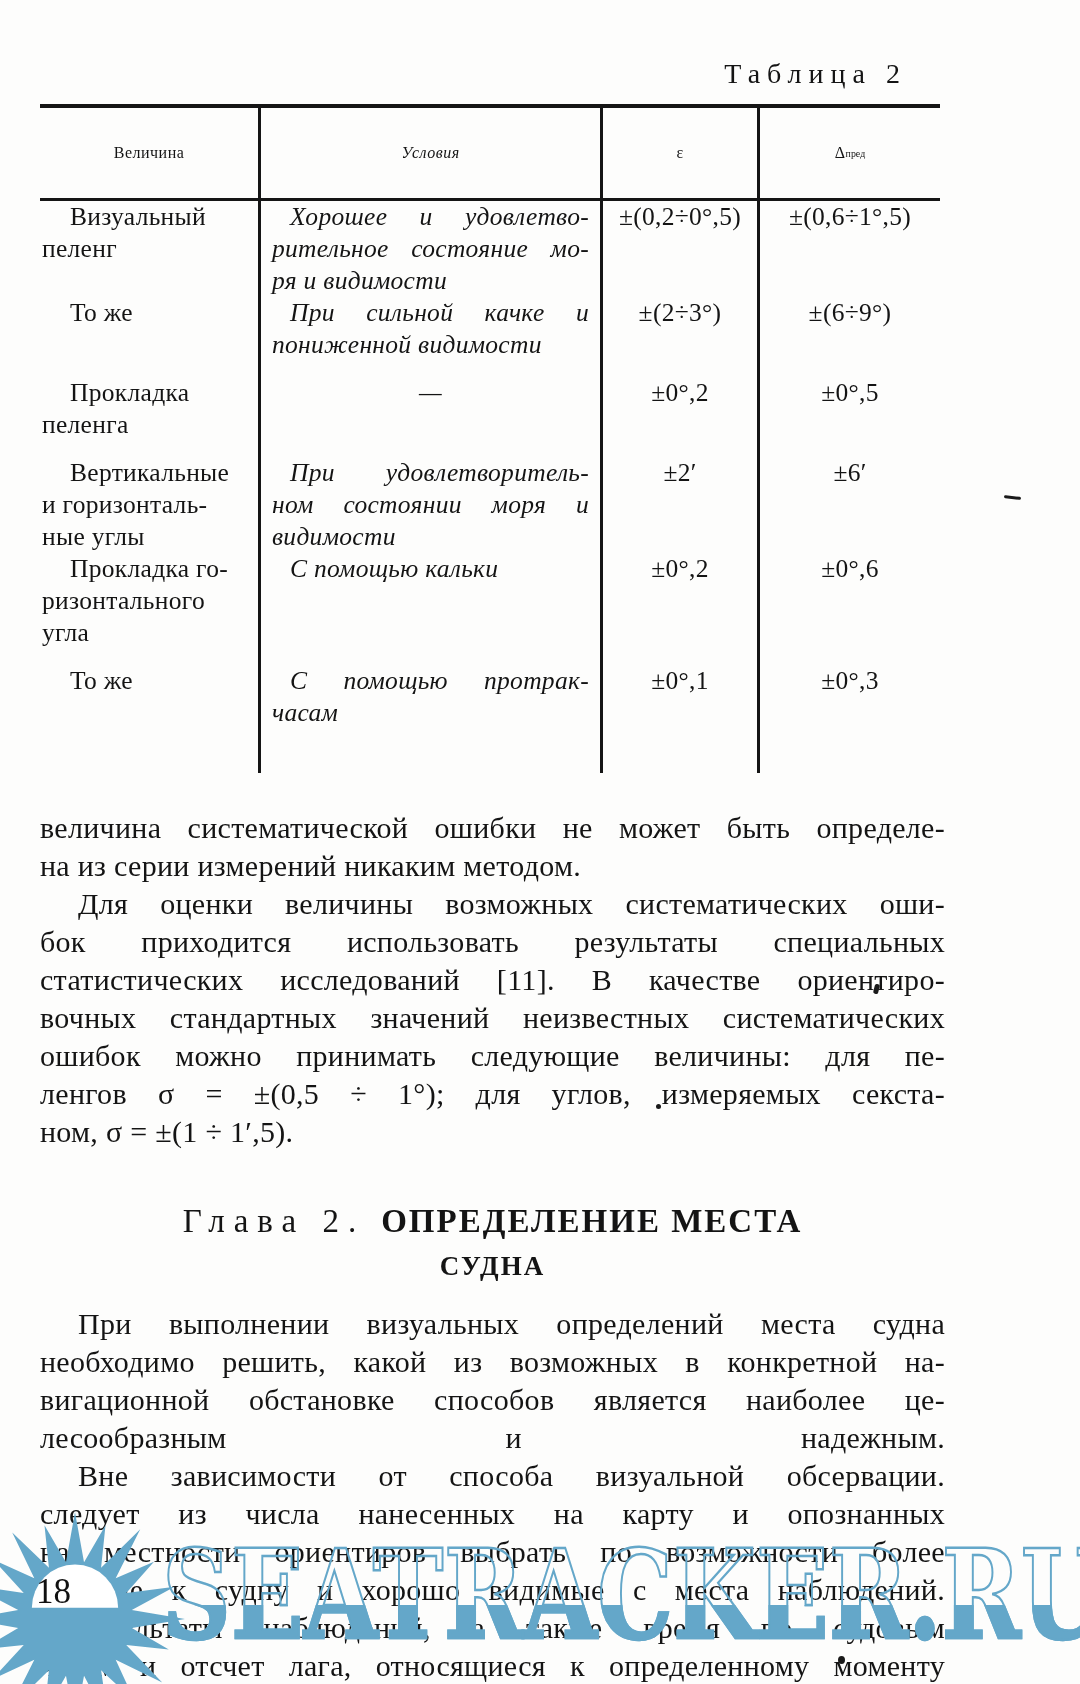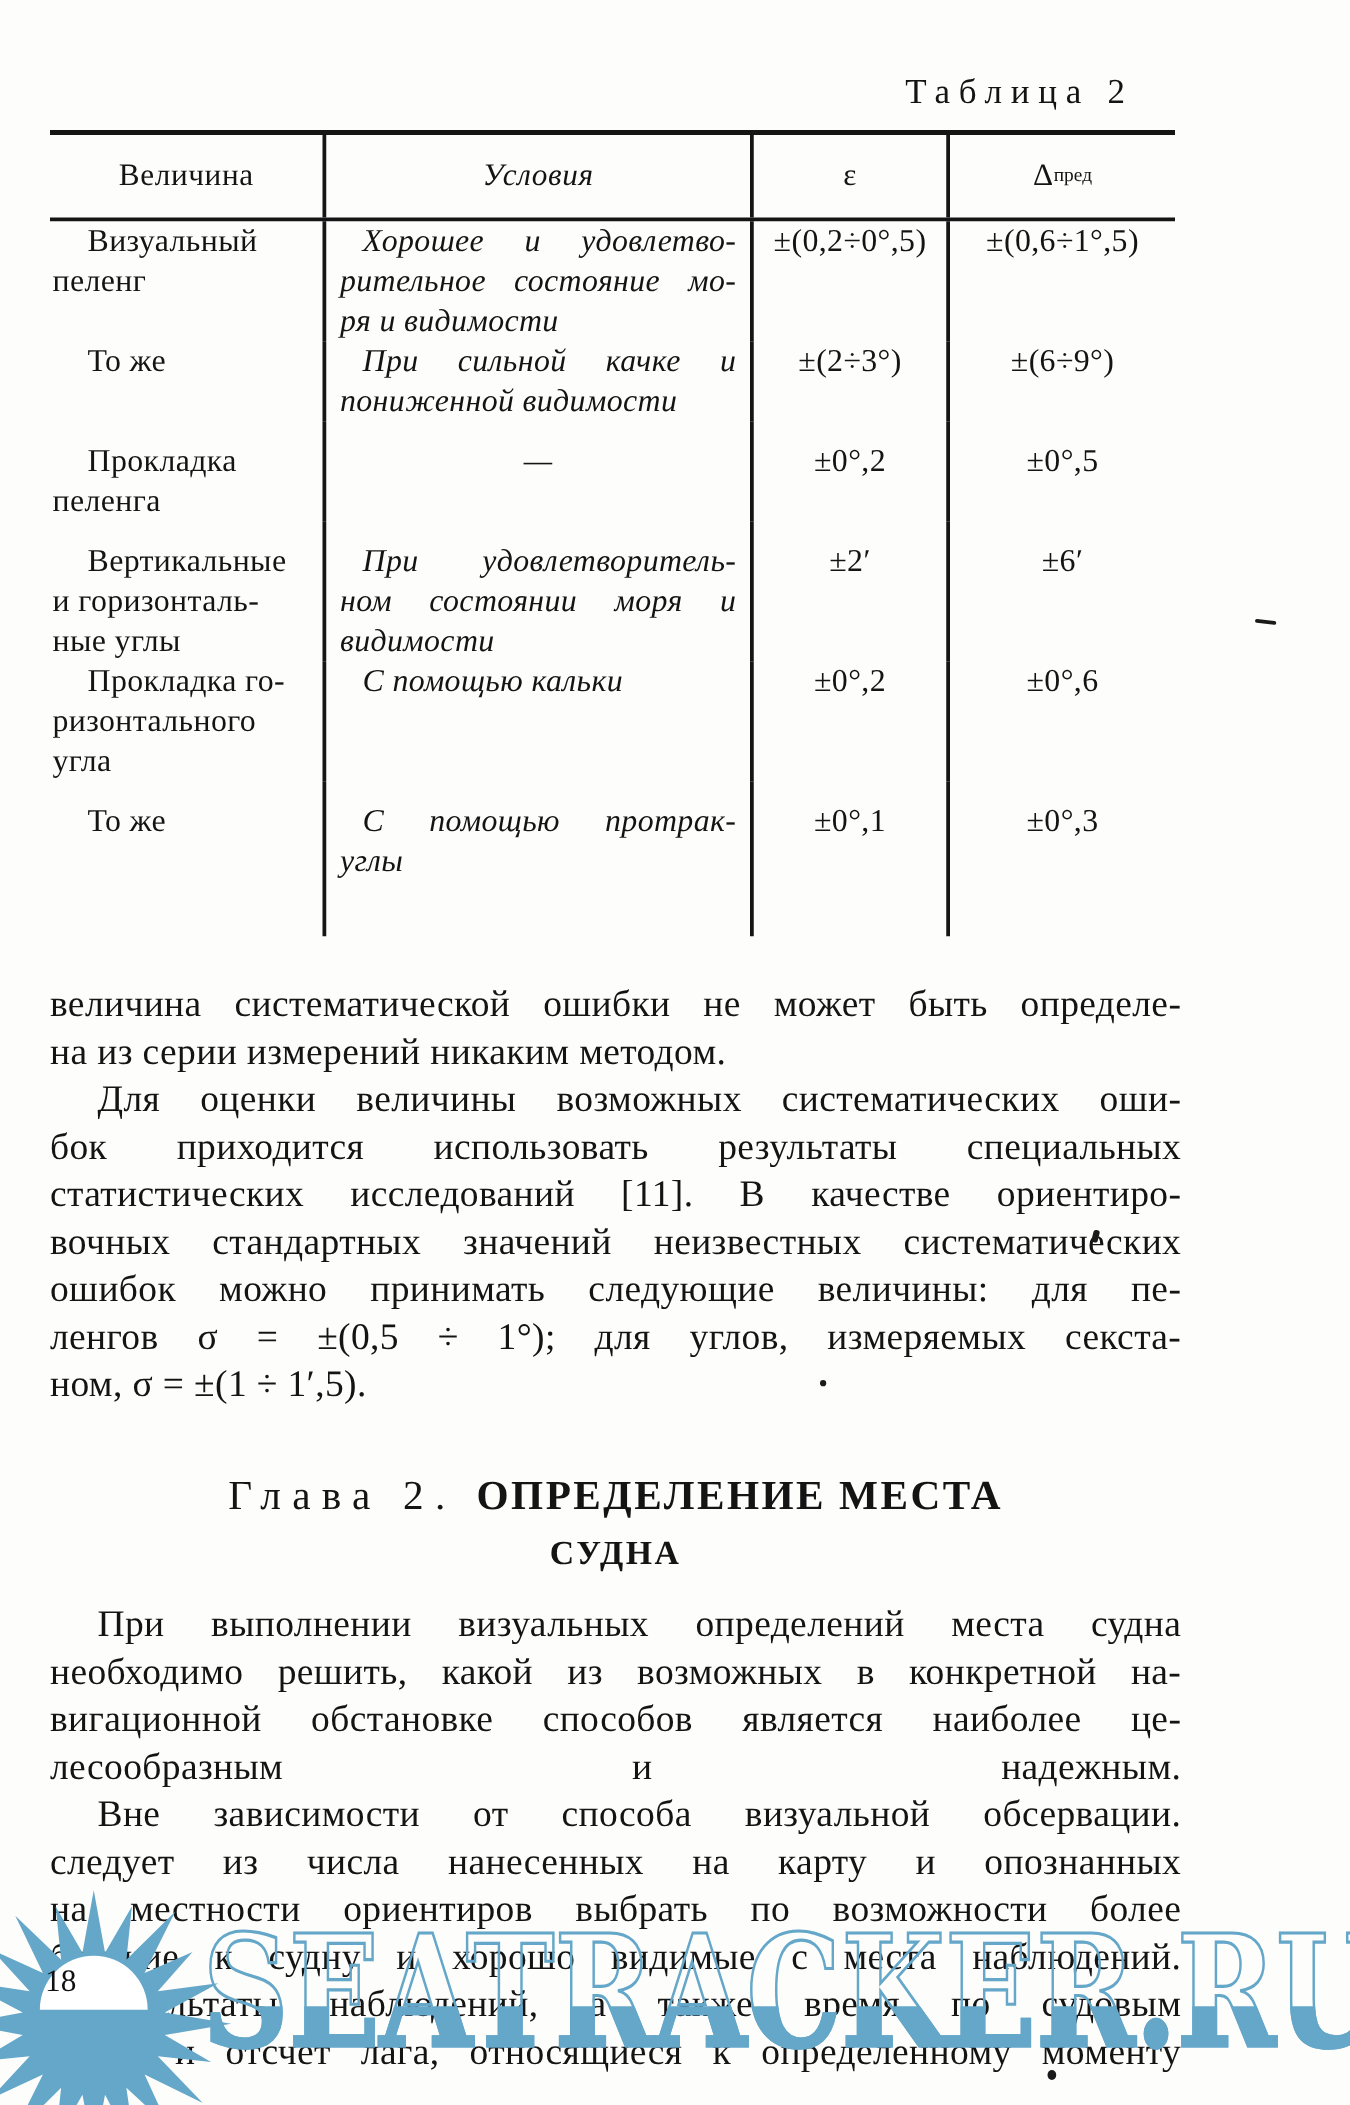--- a/index.html
+++ b/index.html
@@ -13,23 +13,23 @@
   
   .table-label {
     text-align:right; padding-right:38px;
     font-size:28px; letter-spacing:7px; margin-bottom:14px;margin-top:32px;
   }
 
   
   .tbl { width:900px; border-top:4px solid #151515; }
   .t-head { display:flex; border-bottom:3px solid #151515; }
   .th {
-    box-sizing:border-box; height:66px;
+    box-sizing:border-box; height:90px;
     display:flex; align-items:center; justify-content:center;
-    font-size:25px; letter-spacing:0.5px;
+    font-size:16px; letter-spacing:0.5px;
   }
   .c1 { width:218px; } .c2 { width:342px;font-style:italic; } .c3 { width:157px; } .c4 { width:183px; }
   .vsep { border-left:3px solid #151515; }
   .th sub { font-size:0.62em; letter-spacing:0; }
   .t-body .trow { display:flex; }
   .td {
     box-sizing:border-box; font-size:25.5px; line-height:32px; letter-spacing:0.3px;
   }
   .trow.gap .td { padding-top:16px; }
   .trow:last-child .td { padding-bottom:44px; }
@@ -64,21 +64,21 @@
     font-size:124px; line-height:1; white-space:nowrap;
     transform:scaleX(0.77); transform-origin:left top;
     color:transparent;
     background:linear-gradient(to bottom, rgba(0,0,0,0) 0 58%, var(--wm) 58% 100%);
     -webkit-background-clip:text; background-clip:text;
     -webkit-text-stroke:2.5px var(--wm);
   }
   .sun-logo { position:absolute; left:-38px; top:1506px; z-index:4; }
   .page-num {
     position:absolute; left:36px; top:1572px; z-index:6;
-    font-size:25px; color:#101010;
+    font-size:35px; color:#101010;
   }
 
   
   .speck { position:absolute; background:#1a1a1a; z-index:3; }
   .speck.dash  { left:1004px; top:496px;  width:17px; height:3px;  border-radius:2px; transform:rotate(7deg); }
   .speck.tick  { left:874px;  top:984px;  width:5px;  height:10px; border-radius:2px; transform:rotate(14deg); }
   .speck.dot-a { left:838px;  top:1656px; width:7px;  height:8px;  border-radius:50%; }
   .speck.dot-b { left:656px;  top:1104px; width:5px;  height:5px;  border-radius:50%; }
 </style>
 </head>
@@ -160,21 +160,21 @@
             </div>
           <div class="td c3 vsep valcell">±0°,2</div>
           <div class="td c4 vsep valcell">±0°,6</div>
         </div>
         <div class="trow gap">
           <div class="td c1 namecell">
               <div class="tl">То же</div>
             </div>
           <div class="td c2 vsep condcell">
               <div class="tl">С помощью протрак-</div>
-              <div class="tl">углы</div>
+              <div class="tl">часам</div>
             </div>
           <div class="td c3 vsep valcell">±0°,1</div>
           <div class="td c4 vsep valcell">±0°,3</div>
         </div>
       </div>
     </div>
 
     <div class="para jl p-after-table">
         <div class="tl">величина систематической ошибки не может быть определе-</div>
         <div class="tl">на из серии измерений никаким методом.</div>

